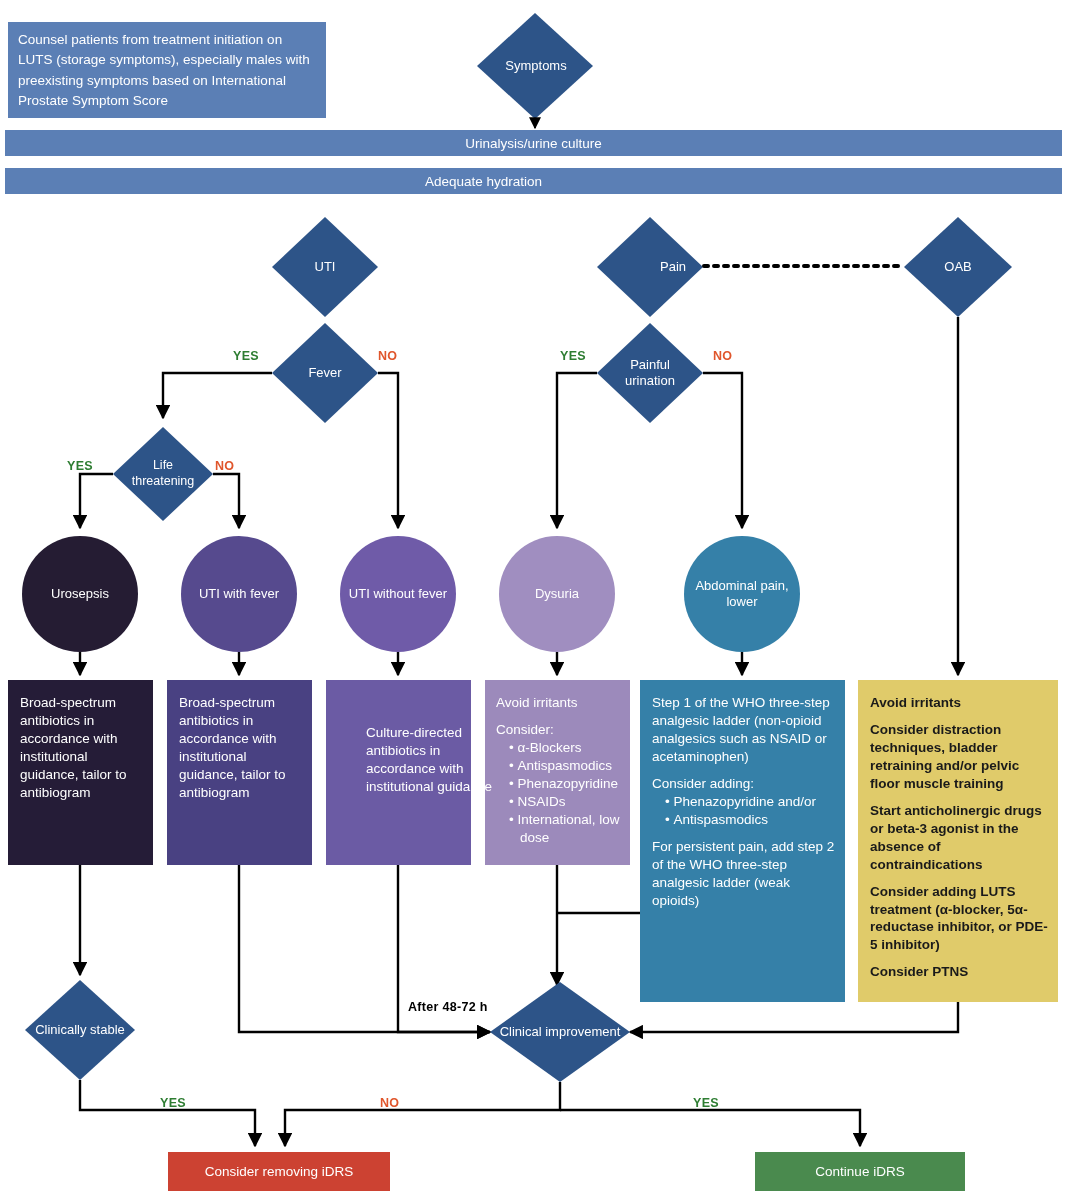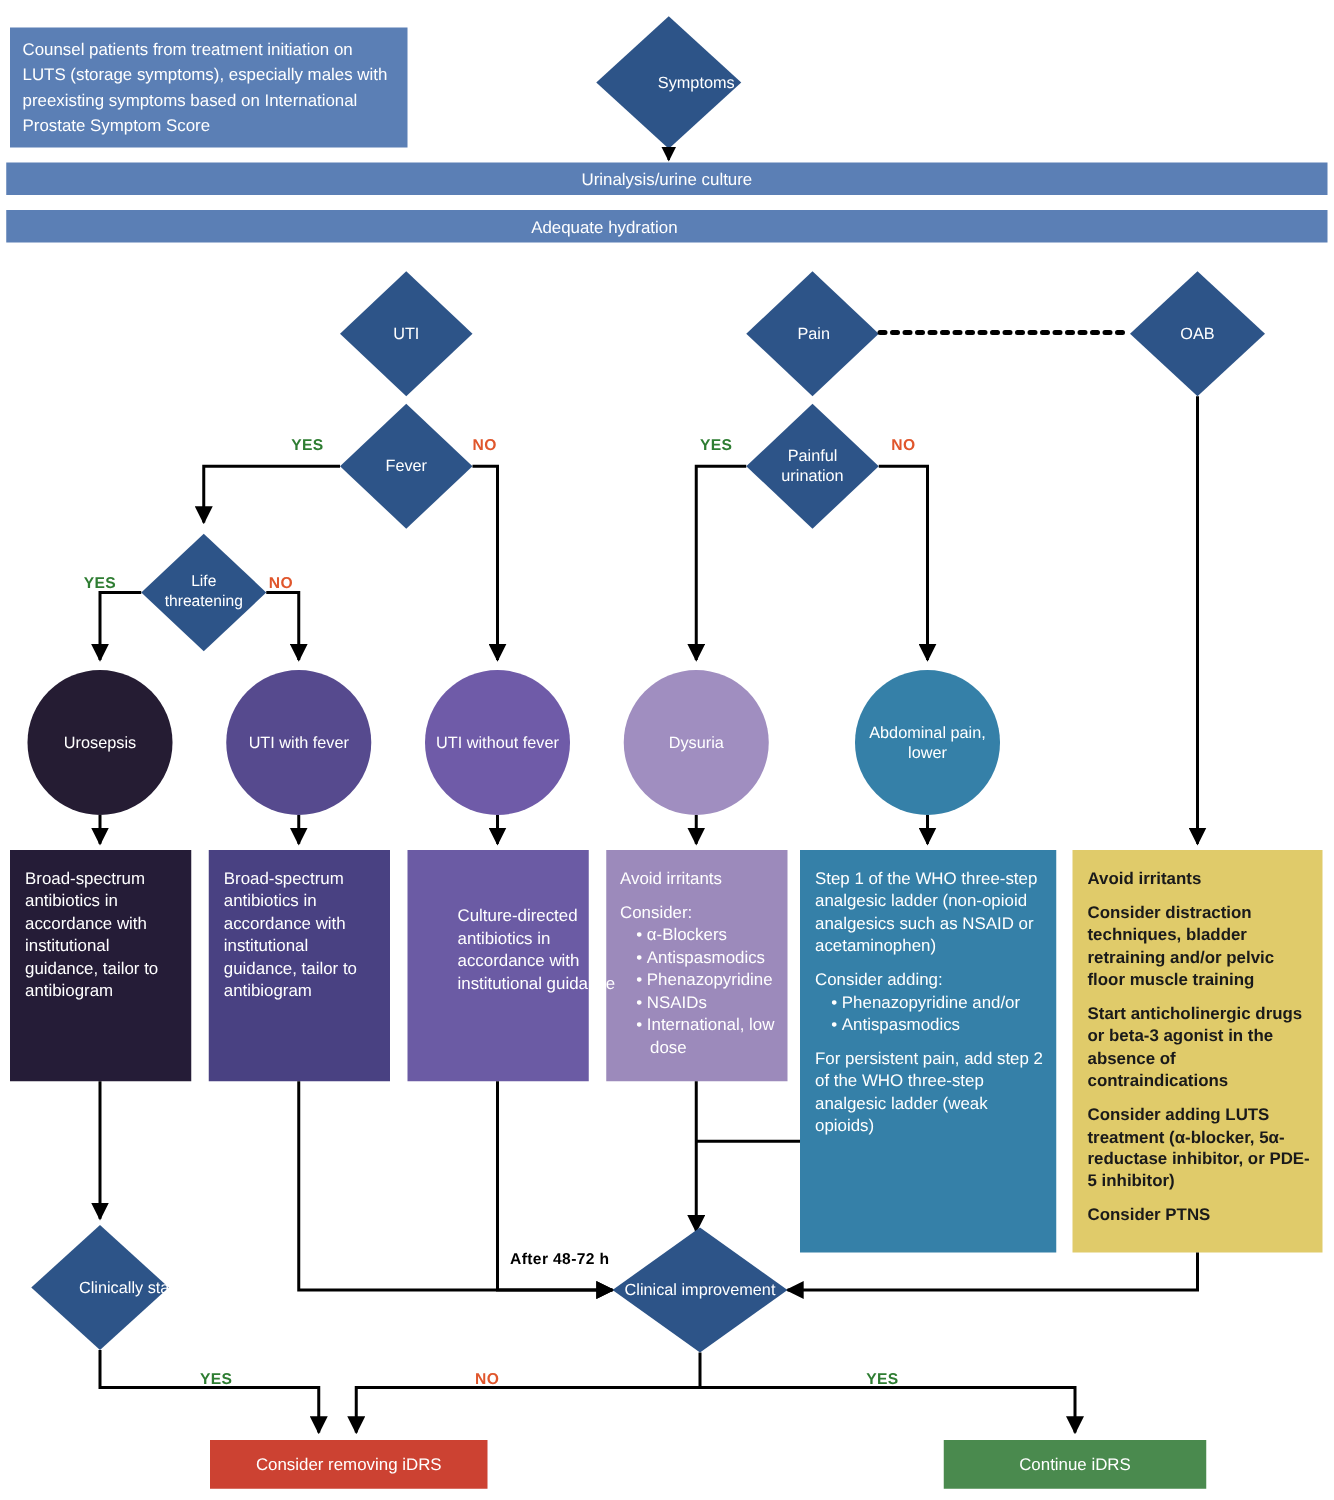--- a/index.html
+++ b/index.html
@@ -115,28 +115,28 @@
 
     <rect x="168" y="1152" width="222" height="39" fill="#cc4232"></rect>
     <rect x="755" y="1152" width="210" height="39" fill="#4a8a4e"></rect>
   </svg>
 
   <div class="noteText" style="left:18px;top:30px;width:300px;">Counsel patients from treatment initiation on LUTS (storage symptoms), especially males with preexisting symptoms based on International Prostate Symptom Score</div>
 
   <div class="banner" style="left:5px;top:130px;width:1057px;height:26px;">Urinalysis/urine culture</div>
   <div class="banner" style="left:5px;top:168px;width:957px;height:26px;">Adequate hydration</div>
 
-  <div class="nodeText" style="left:499px;top:52px;width:116px;height:28px;">Symptoms</div>
+  <div class="nodeText" style="left:478px;top:52px;width:116px;height:28px;">Symptoms</div>
   <div class="nodeText" style="left:272px;top:253px;width:106px;height:28px;">UTI</div>
-  <div class="nodeText" style="left:598px;top:253px;width:106px;height:28px;">Pain</div>
+  <div class="nodeText" style="left:620px;top:253px;width:106px;height:28px;">Pain</div>
   <div class="nodeText" style="left:904px;top:253px;width:108px;height:28px;">OAB</div>
   <div class="nodeText" style="left:272px;top:359px;width:106px;height:28px;">Fever</div>
   <div class="nodeText" style="left:604px;top:352px;width:92px;height:42px;">Painful urination</div>
   <div class="nodeText" style="left:120px;top:453px;width:86px;height:42px;font-size:12.5px;">Life threatening</div>
-  <div class="nodeText" style="left:30px;top:1009px;width:100px;height:42px;margin-left:28px;">Clinically stable</div>
+  <div class="nodeText" style="left:30px;top:1009px;width:100px;height:42px;">Clinically stable</div>
   <div class="nodeText" style="left:496px;top:1011px;width:128px;height:42px;">Clinical improvement</div>
 
   <div class="nodeText" style="left:22px;top:580px;width:116px;height:28px;">Urosepsis</div>
   <div class="nodeText" style="left:185px;top:573px;width:108px;height:42px;">UTI with fever</div>
   <div class="nodeText" style="left:342px;top:573px;width:112px;height:42px;">UTI without fever</div>
   <div class="nodeText" style="left:499px;top:580px;width:116px;height:28px;text-align:center;">Dysuria</div>
   <div class="nodeText" style="left:686px;top:573px;width:112px;height:42px;">Abdominal pain, lower</div>
 
   <div class="boxText" style="left:20px;top:694px;width:128px;">
     <div class="para">Broad-spectrum antibiotics in accordance with institutional guidance, tailor to antibiogram</div>

